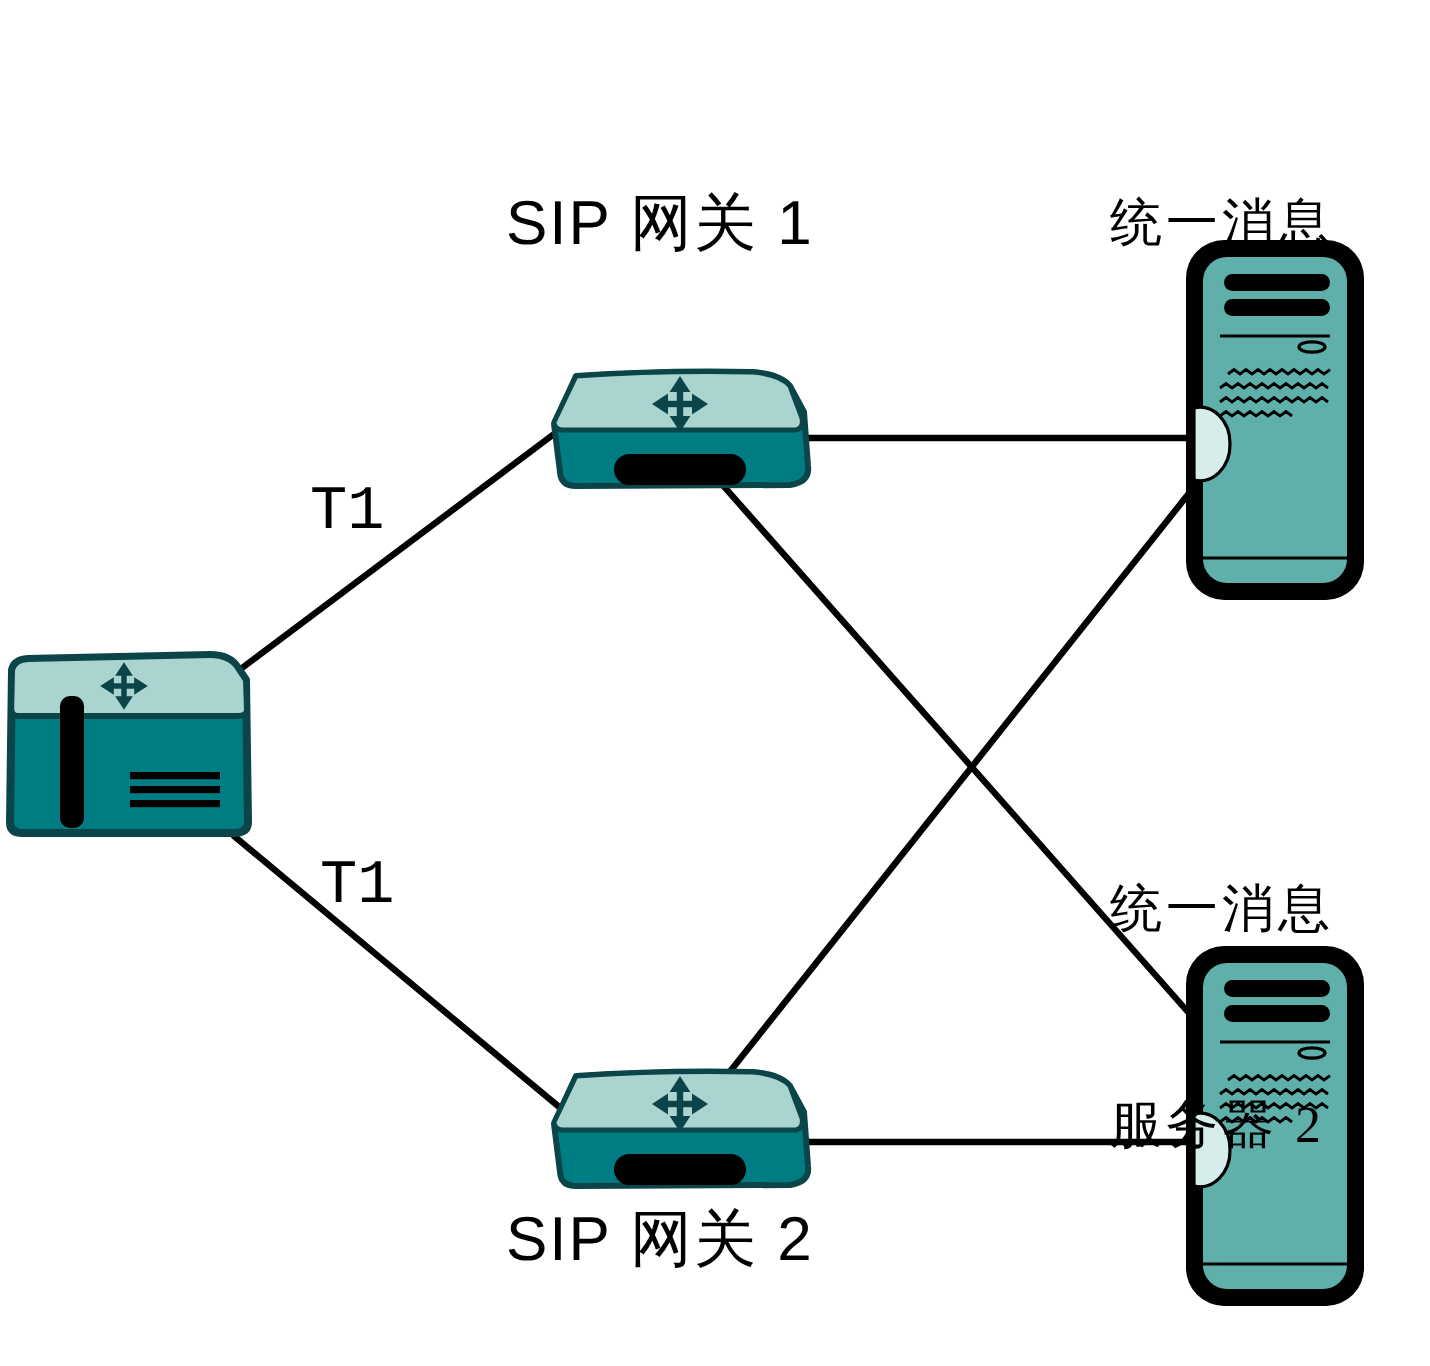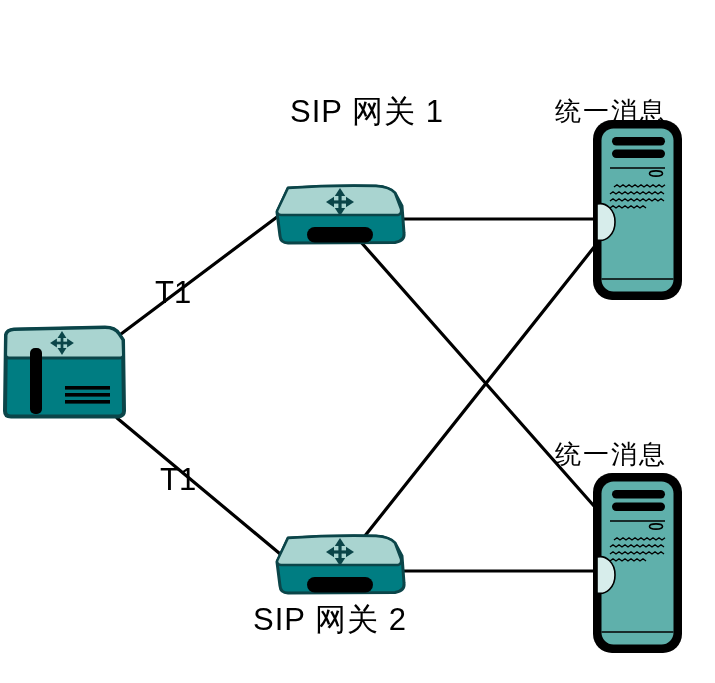--- a/index.html
+++ b/index.html
@@ -1,20 +1,20 @@
 <!DOCTYPE html>
 <html><head>
 <meta charset="utf-8">
 <style>
   html,body{margin:0;padding:0;background:#ffffff;}
   .stage{position:relative;width:715px;height:683px;background:#ffffff;overflow:hidden;
          font-family:"Liberation Sans","DejaVu Sans",sans-serif;}
   .stage svg{position:absolute;left:0;top:0;}
   .label{position:absolute;color:#000;white-space:pre;}
-  .label-sans{font-family:Liberation Sans, sans-serif;font-size:31px;margin-top:36px;}
+  .label-sans{font-family:Liberation Mono, monospace;font-size:31px;}
   .label-mixed{font-family:"Liberation Sans","DejaVu Sans",sans-serif;font-size:31px;letter-spacing:1px;}
   .label-serif{font-family:"Liberation Serif","DejaVu Serif",serif;font-size:26px;line-height:36px;letter-spacing:2px;}
 </style>
 </head>
 <body>
 
 <div class="stage">
 
   <svg width="715" height="683" viewBox="0 0 715 683">
     <defs>
@@ -81,25 +81,26 @@
     <use href="#router-symbol" transform="translate(272,535)"></use>
     <use href="#server-symbol" transform="translate(593,120)"></use>
     <use href="#server-symbol" transform="translate(593,473)"></use>
   </svg>
 
 
   <div class="label label-sans" style="left:155px;top:239px;">T1</div>
 
   <div class="label label-sans" style="left:160px;top:426px;">T1</div>
 
-  <div class="label label-mixed" style="left:253px;top:91px;margin-left:37px;">SIP 网关 1</div>
+  <div class="label label-mixed" style="left:253px;top:91px;">SIP 网关 1</div>
 
   <div class="label label-mixed" style="left:253px;top:599px;">SIP 网关 2</div>
 
   <div class="label label-serif" style="left:555px;top:22px;">
     <div>统一消息</div>
   </div>
 
   <div class="label label-serif" style="left:555px;top:365px;">
     <div>统一消息</div>
+    <div>服务器 2</div>
   </div>
 
 </div>
 
 </body></html>

